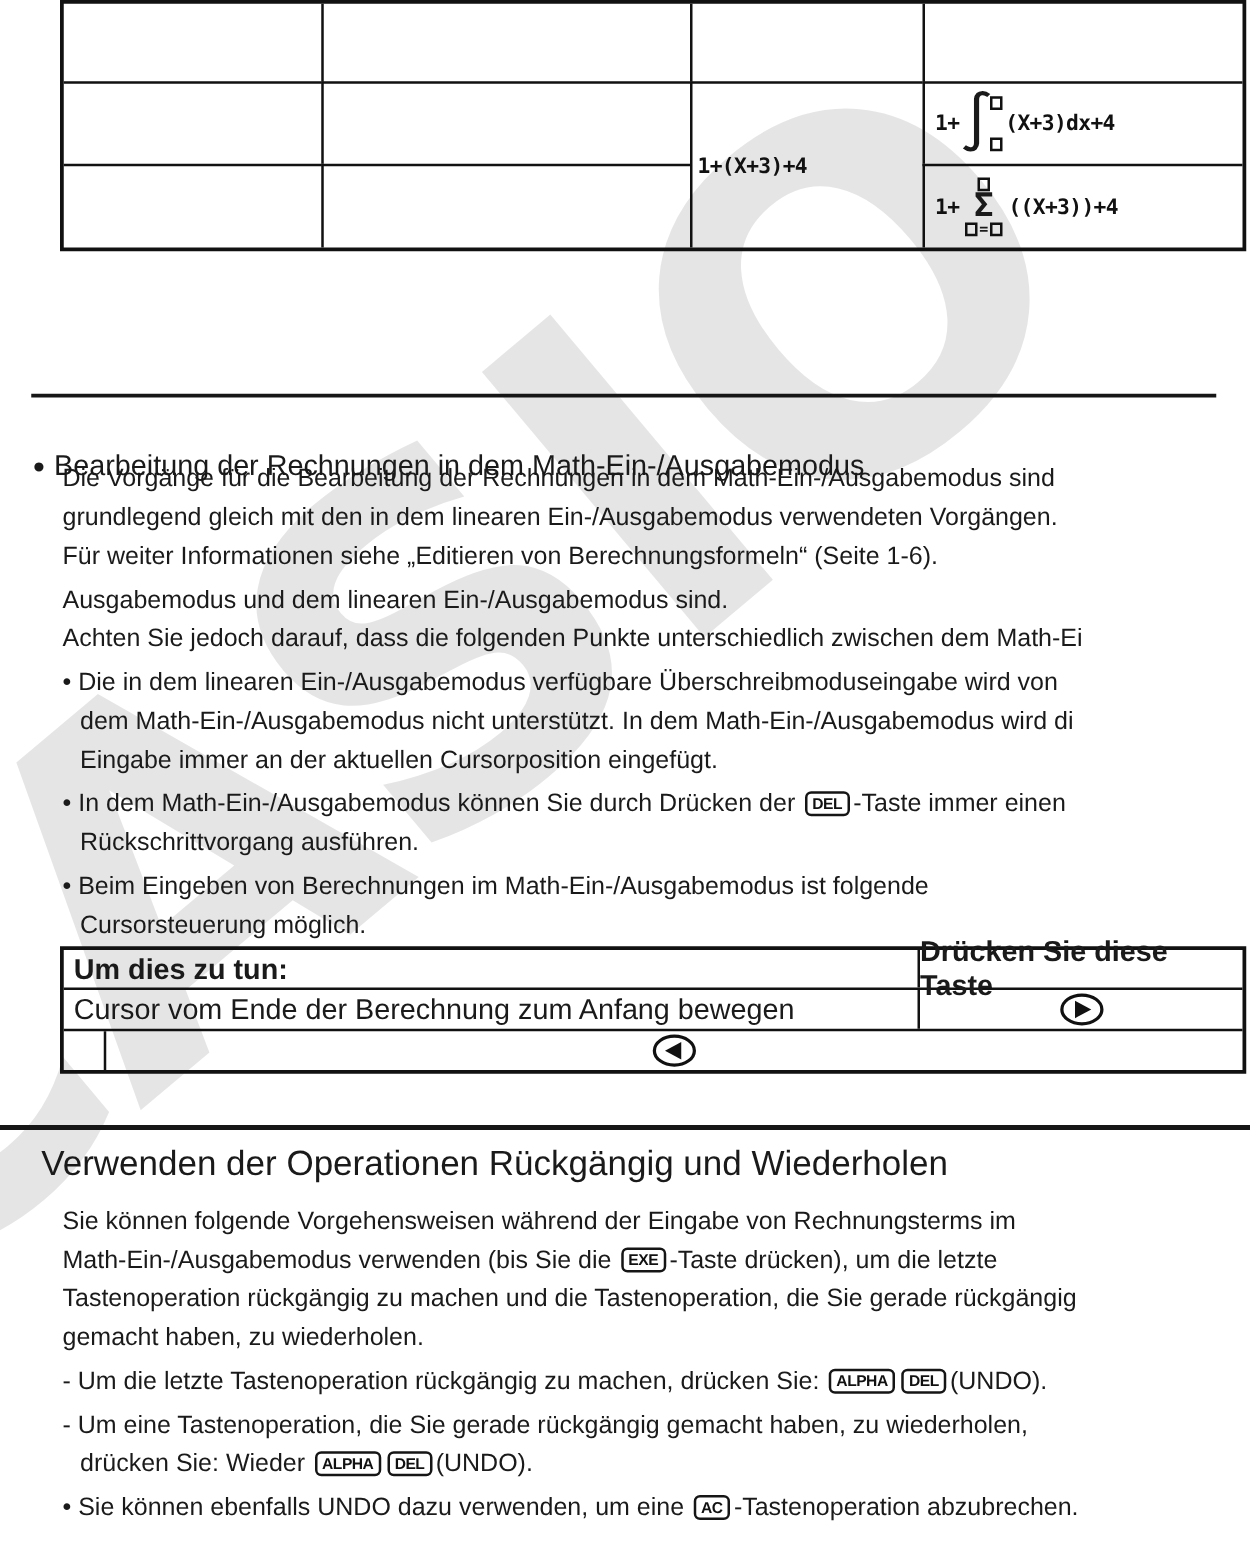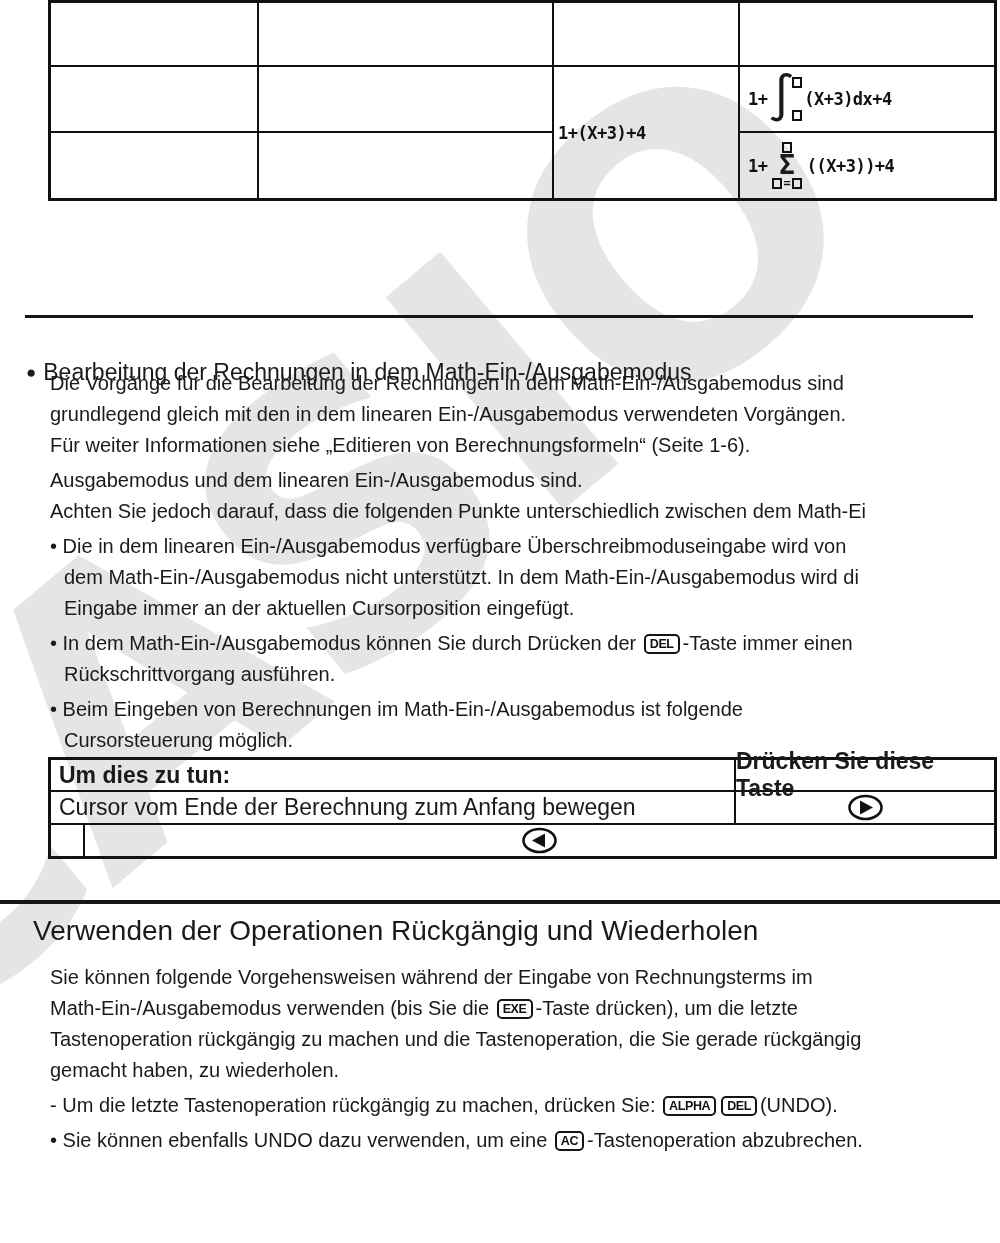--- a/index.html
+++ b/index.html
@@ -166,18 +166,22 @@
       <div class="para">
           <div class="line">Sie können folgende Vorgehensweisen während der Eingabe von Rechnungsterms im</div>
           <div class="line">Math-Ein-/Ausgabemodus verwenden (bis Sie die <span class="keycap">EXE</span>-Taste drücken), um die letzte</div>
           <div class="line">Tastenoperation rückgängig zu machen und die Tastenoperation, die Sie gerade rückgängig</div>
           <div class="line">gemacht haben, zu wiederholen.</div>
         </div>
       <div class="para hang">
           <div class="line">- Um die letzte Tastenoperation rückgängig zu machen, drücken Sie: <span class="keycap">ALPHA</span><span class="keycap">DEL</span>(UNDO).</div>
         </div>
       <div class="para hang">
+          <div class="line">- Um eine Tastenoperation, die Sie gerade rückgängig gemacht haben, zu wiederholen,</div>
+          <div class="line">drücken Sie: Wieder <span class="keycap">ALPHA</span><span class="keycap">DEL</span>(UNDO).</div>
+        </div>
+      <div class="para hang">
           <div class="line">• Sie können ebenfalls UNDO dazu verwenden, um eine <span class="keycap">AC</span>-Tastenoperation abzubrechen.</div>
         </div>
     </div>
 
   </div>
 </div>
 
 </body></html>

